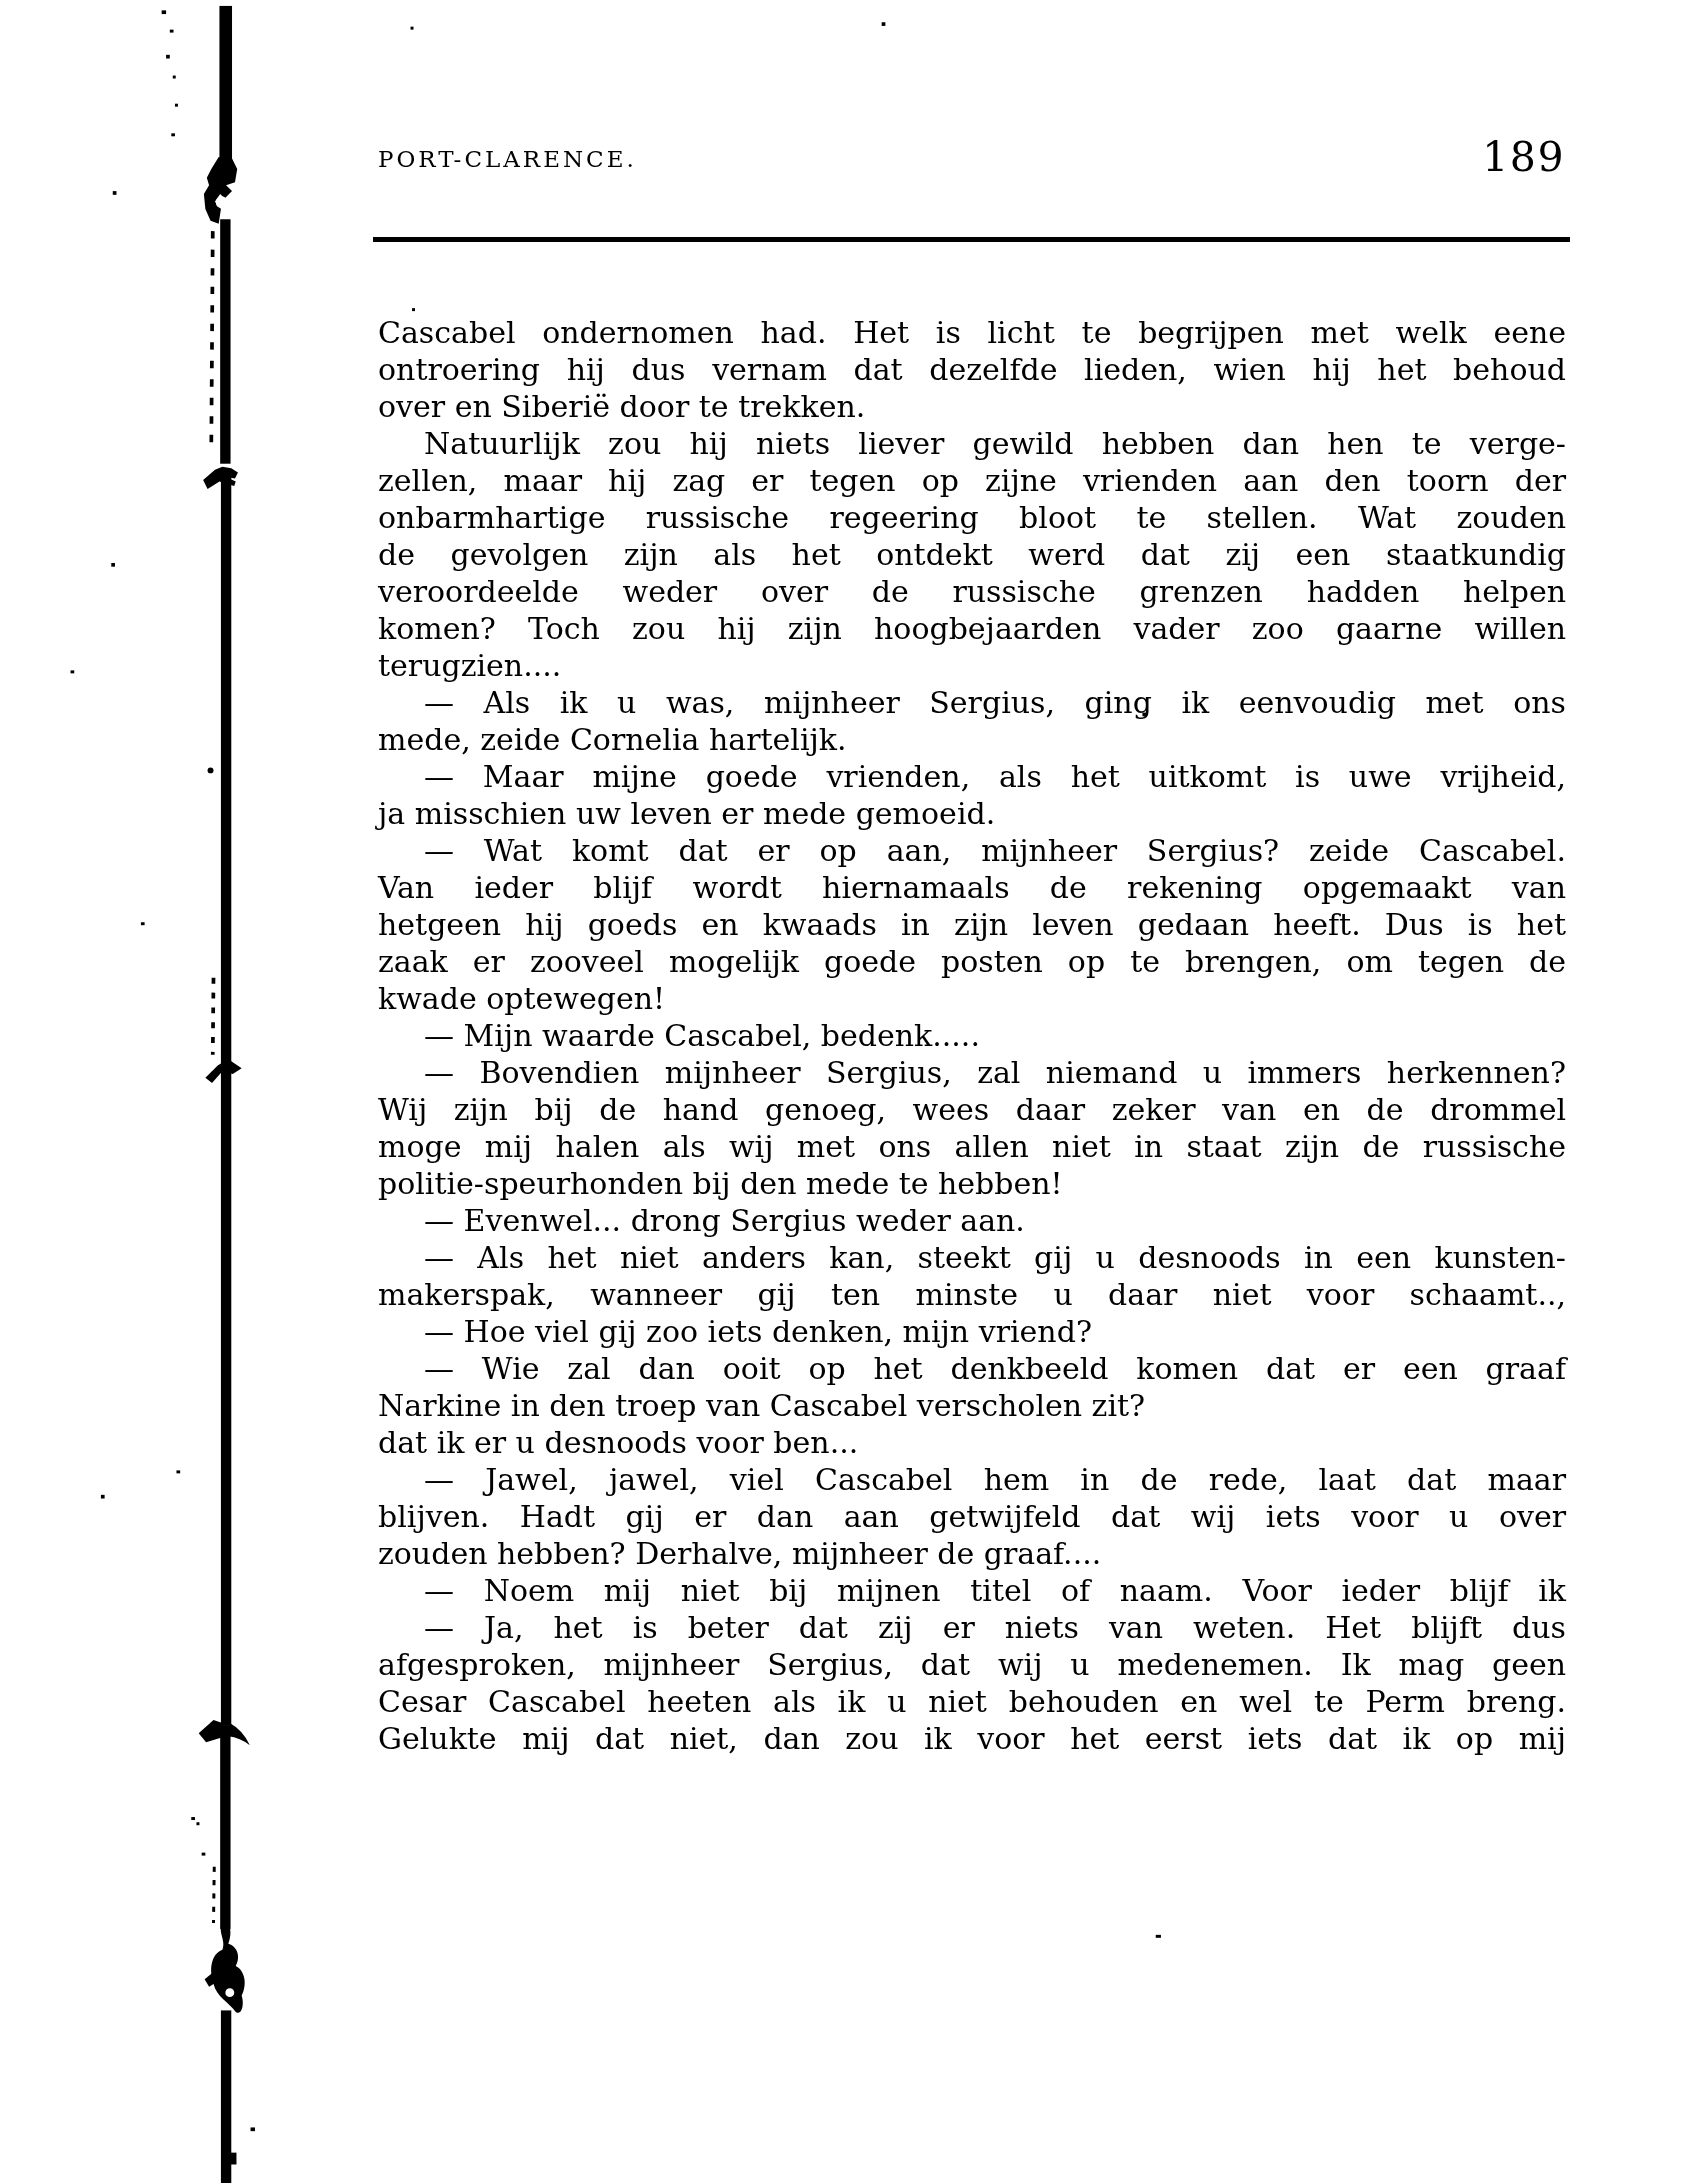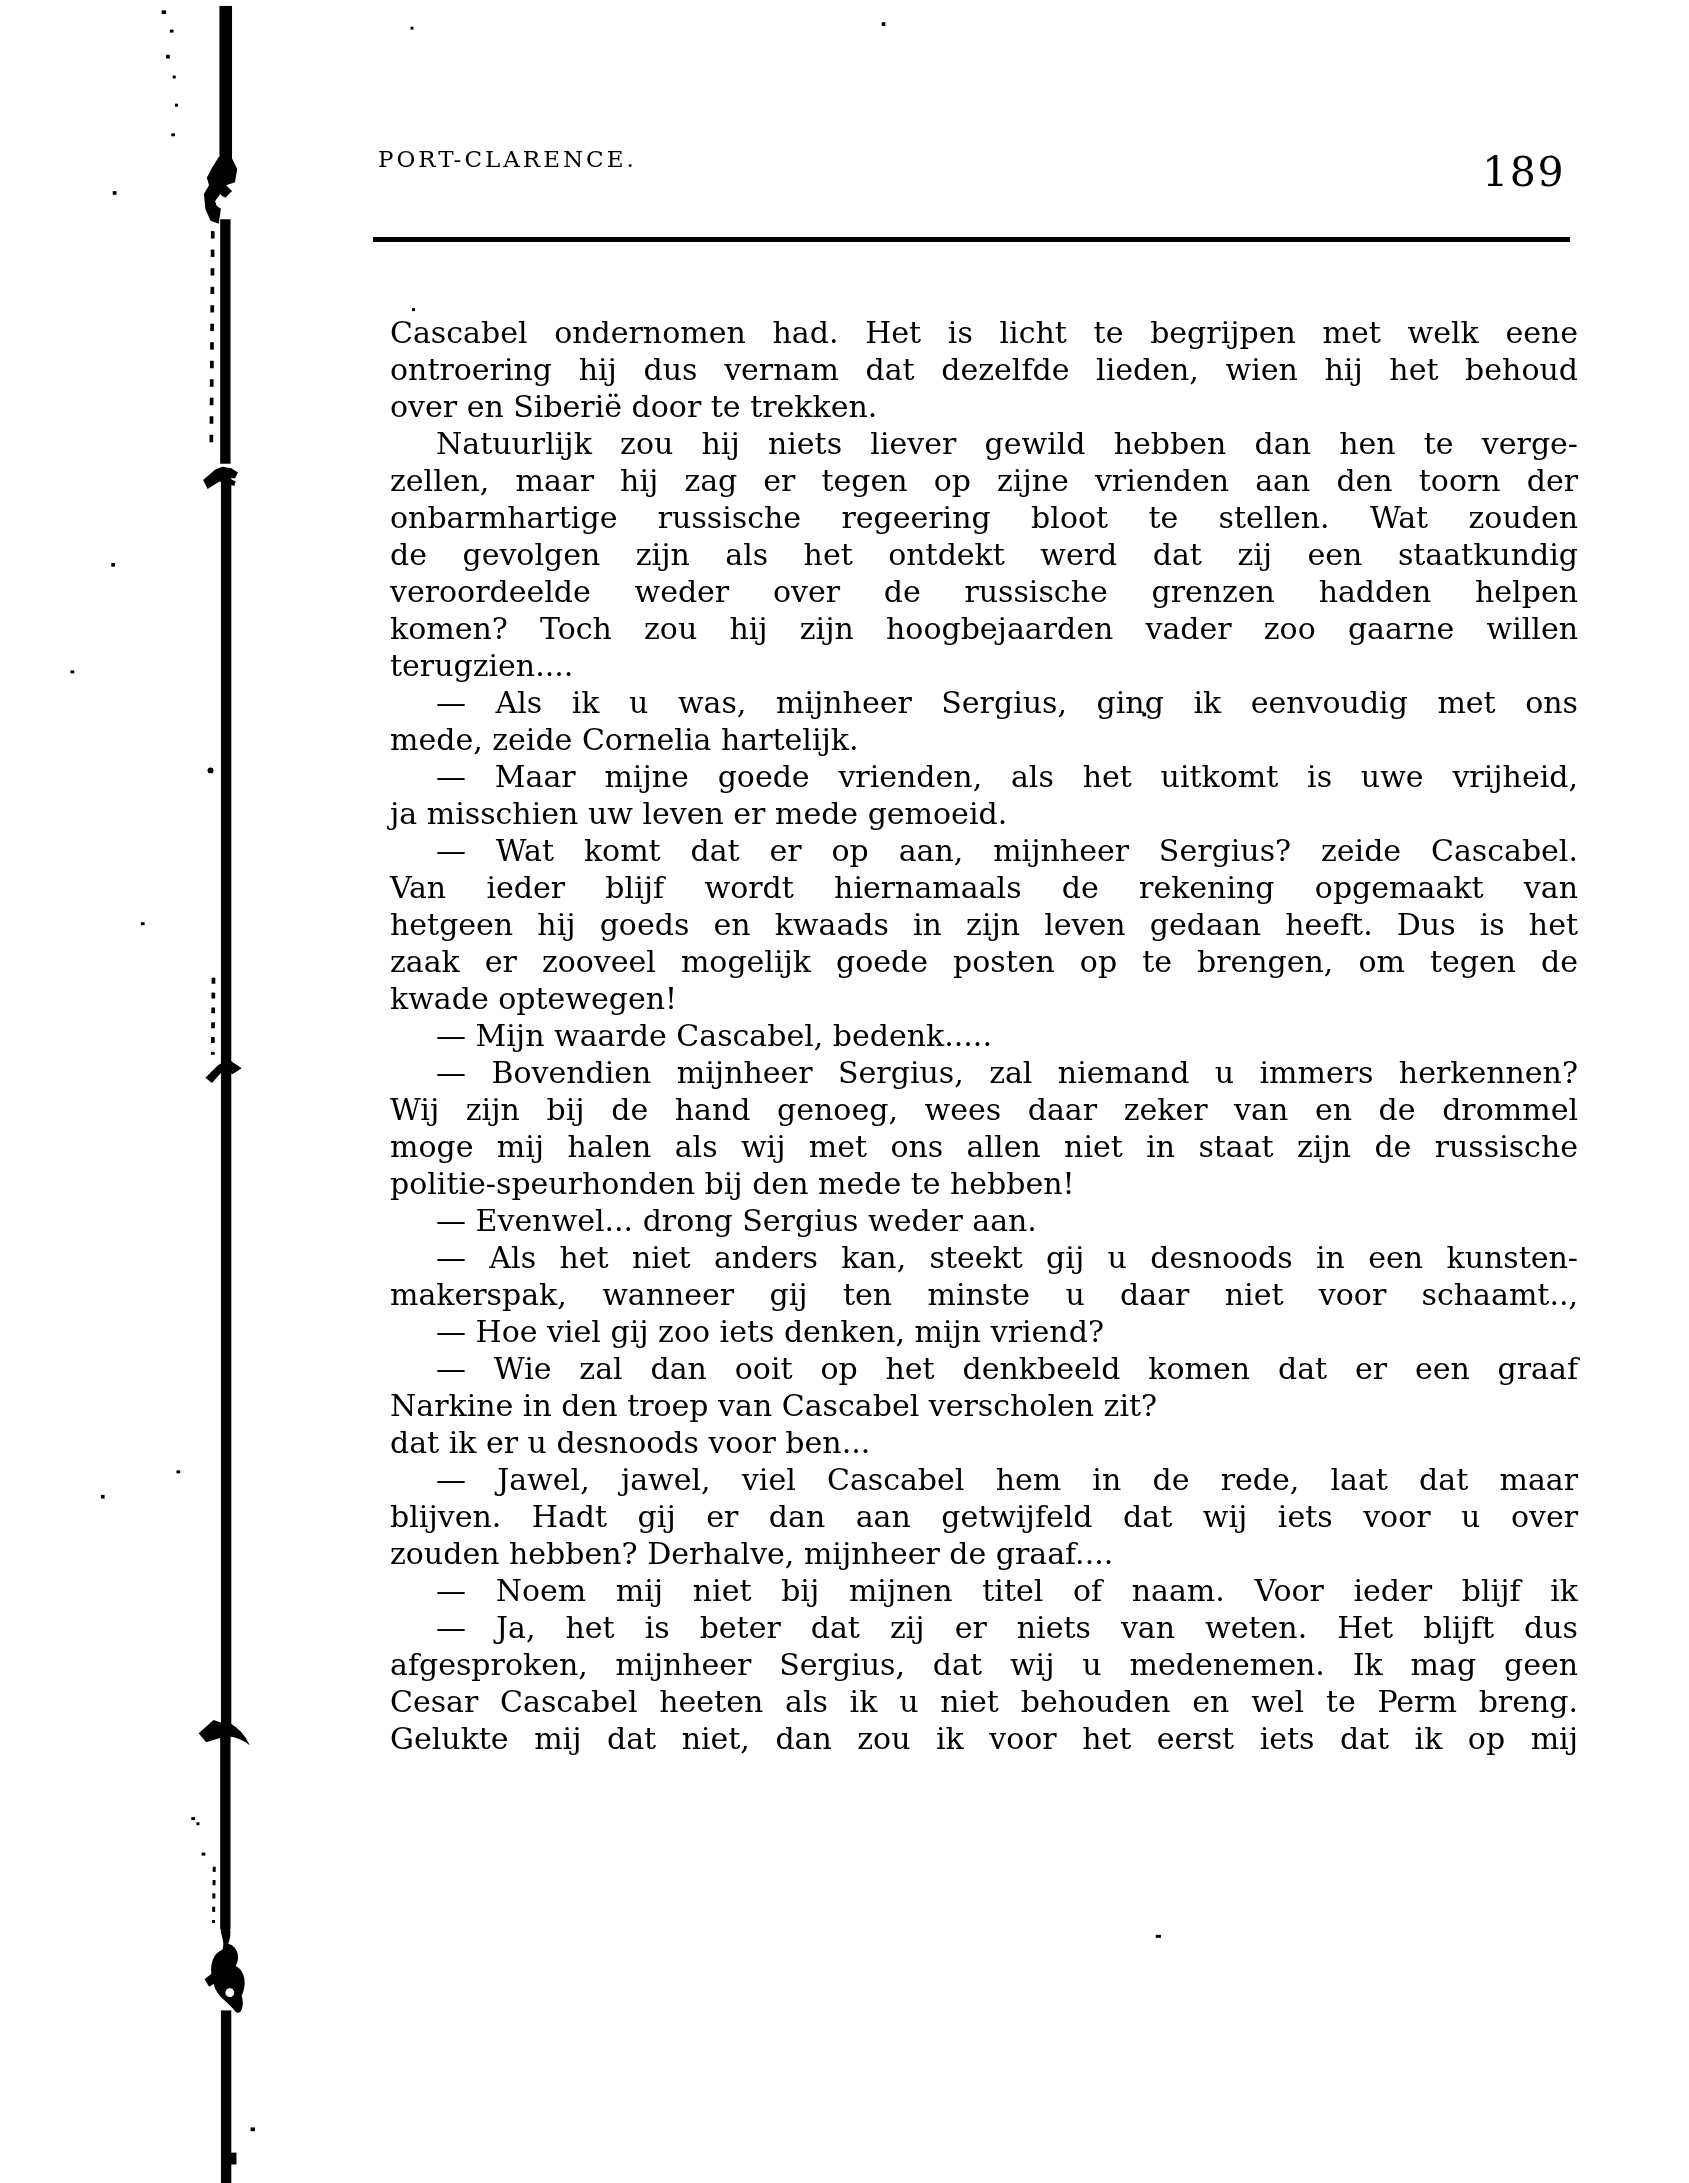--- a/index.html
+++ b/index.html
@@ -12,30 +12,30 @@
     color:#000;
   }
   .artifact-layer{position:absolute;left:0;top:0;width:1690px;height:2183px;pointer-events:none;}
   .running-head{
     position:absolute;left:378px;top:146px;width:1185px;
     text-align:left;
     font-size:23px;letter-spacing:3px;
     white-space:nowrap;
   }
   .folio{
-    position:absolute;top:148px;left:378px;width:1187px;
+    position:absolute;top:133px;left:378px;width:1187px;
     text-align:right;
     font-size:41px;letter-spacing:1.5px;
   }
   .rule{
     position:absolute;left:373px;top:237px;width:1197px;height:5.2px;
     background:#000;
   }
   .text-block{
-    position:absolute;left:390px;top:314px;width:1188px;
+    position:absolute;left:378px;top:314px;width:1188px;
     font-size:30px;line-height:37px;
     text-rendering:optimizeLegibility;
   }
   .line{
     text-align:justify;
     text-align-last:justify;
     text-justify:inter-word;
     height:37px;
     overflow:visible;
     white-space:normal;

